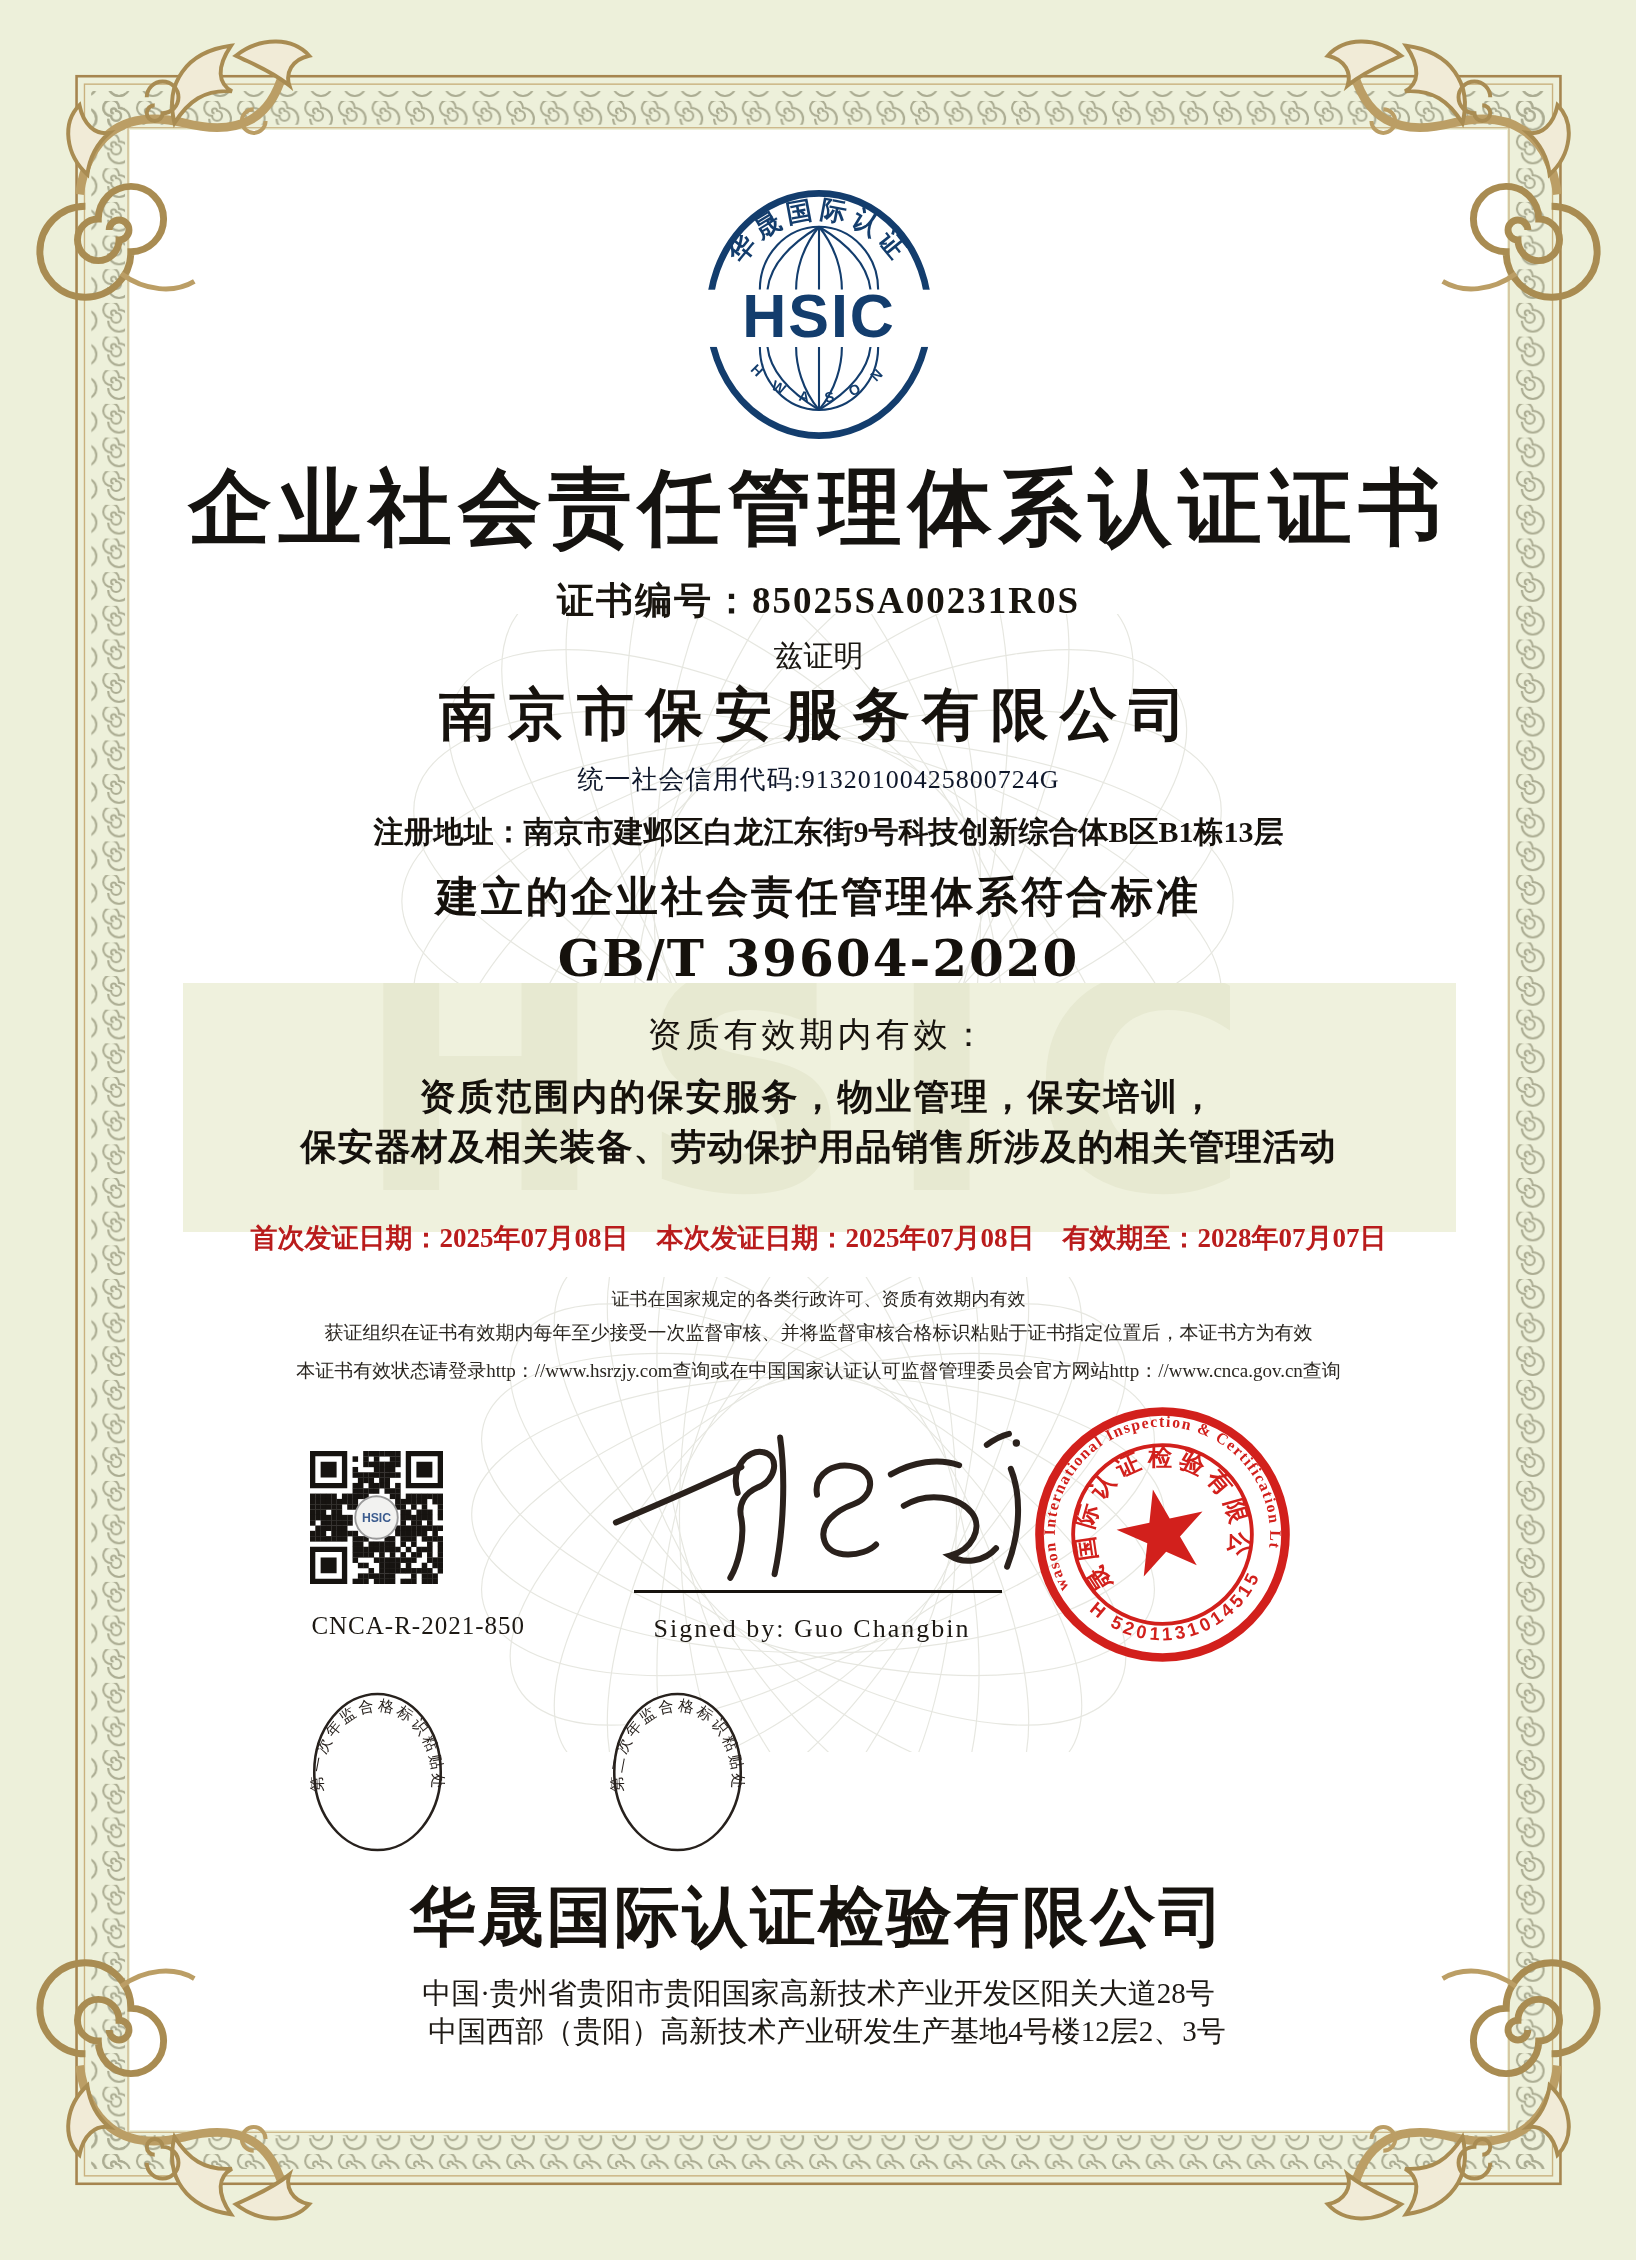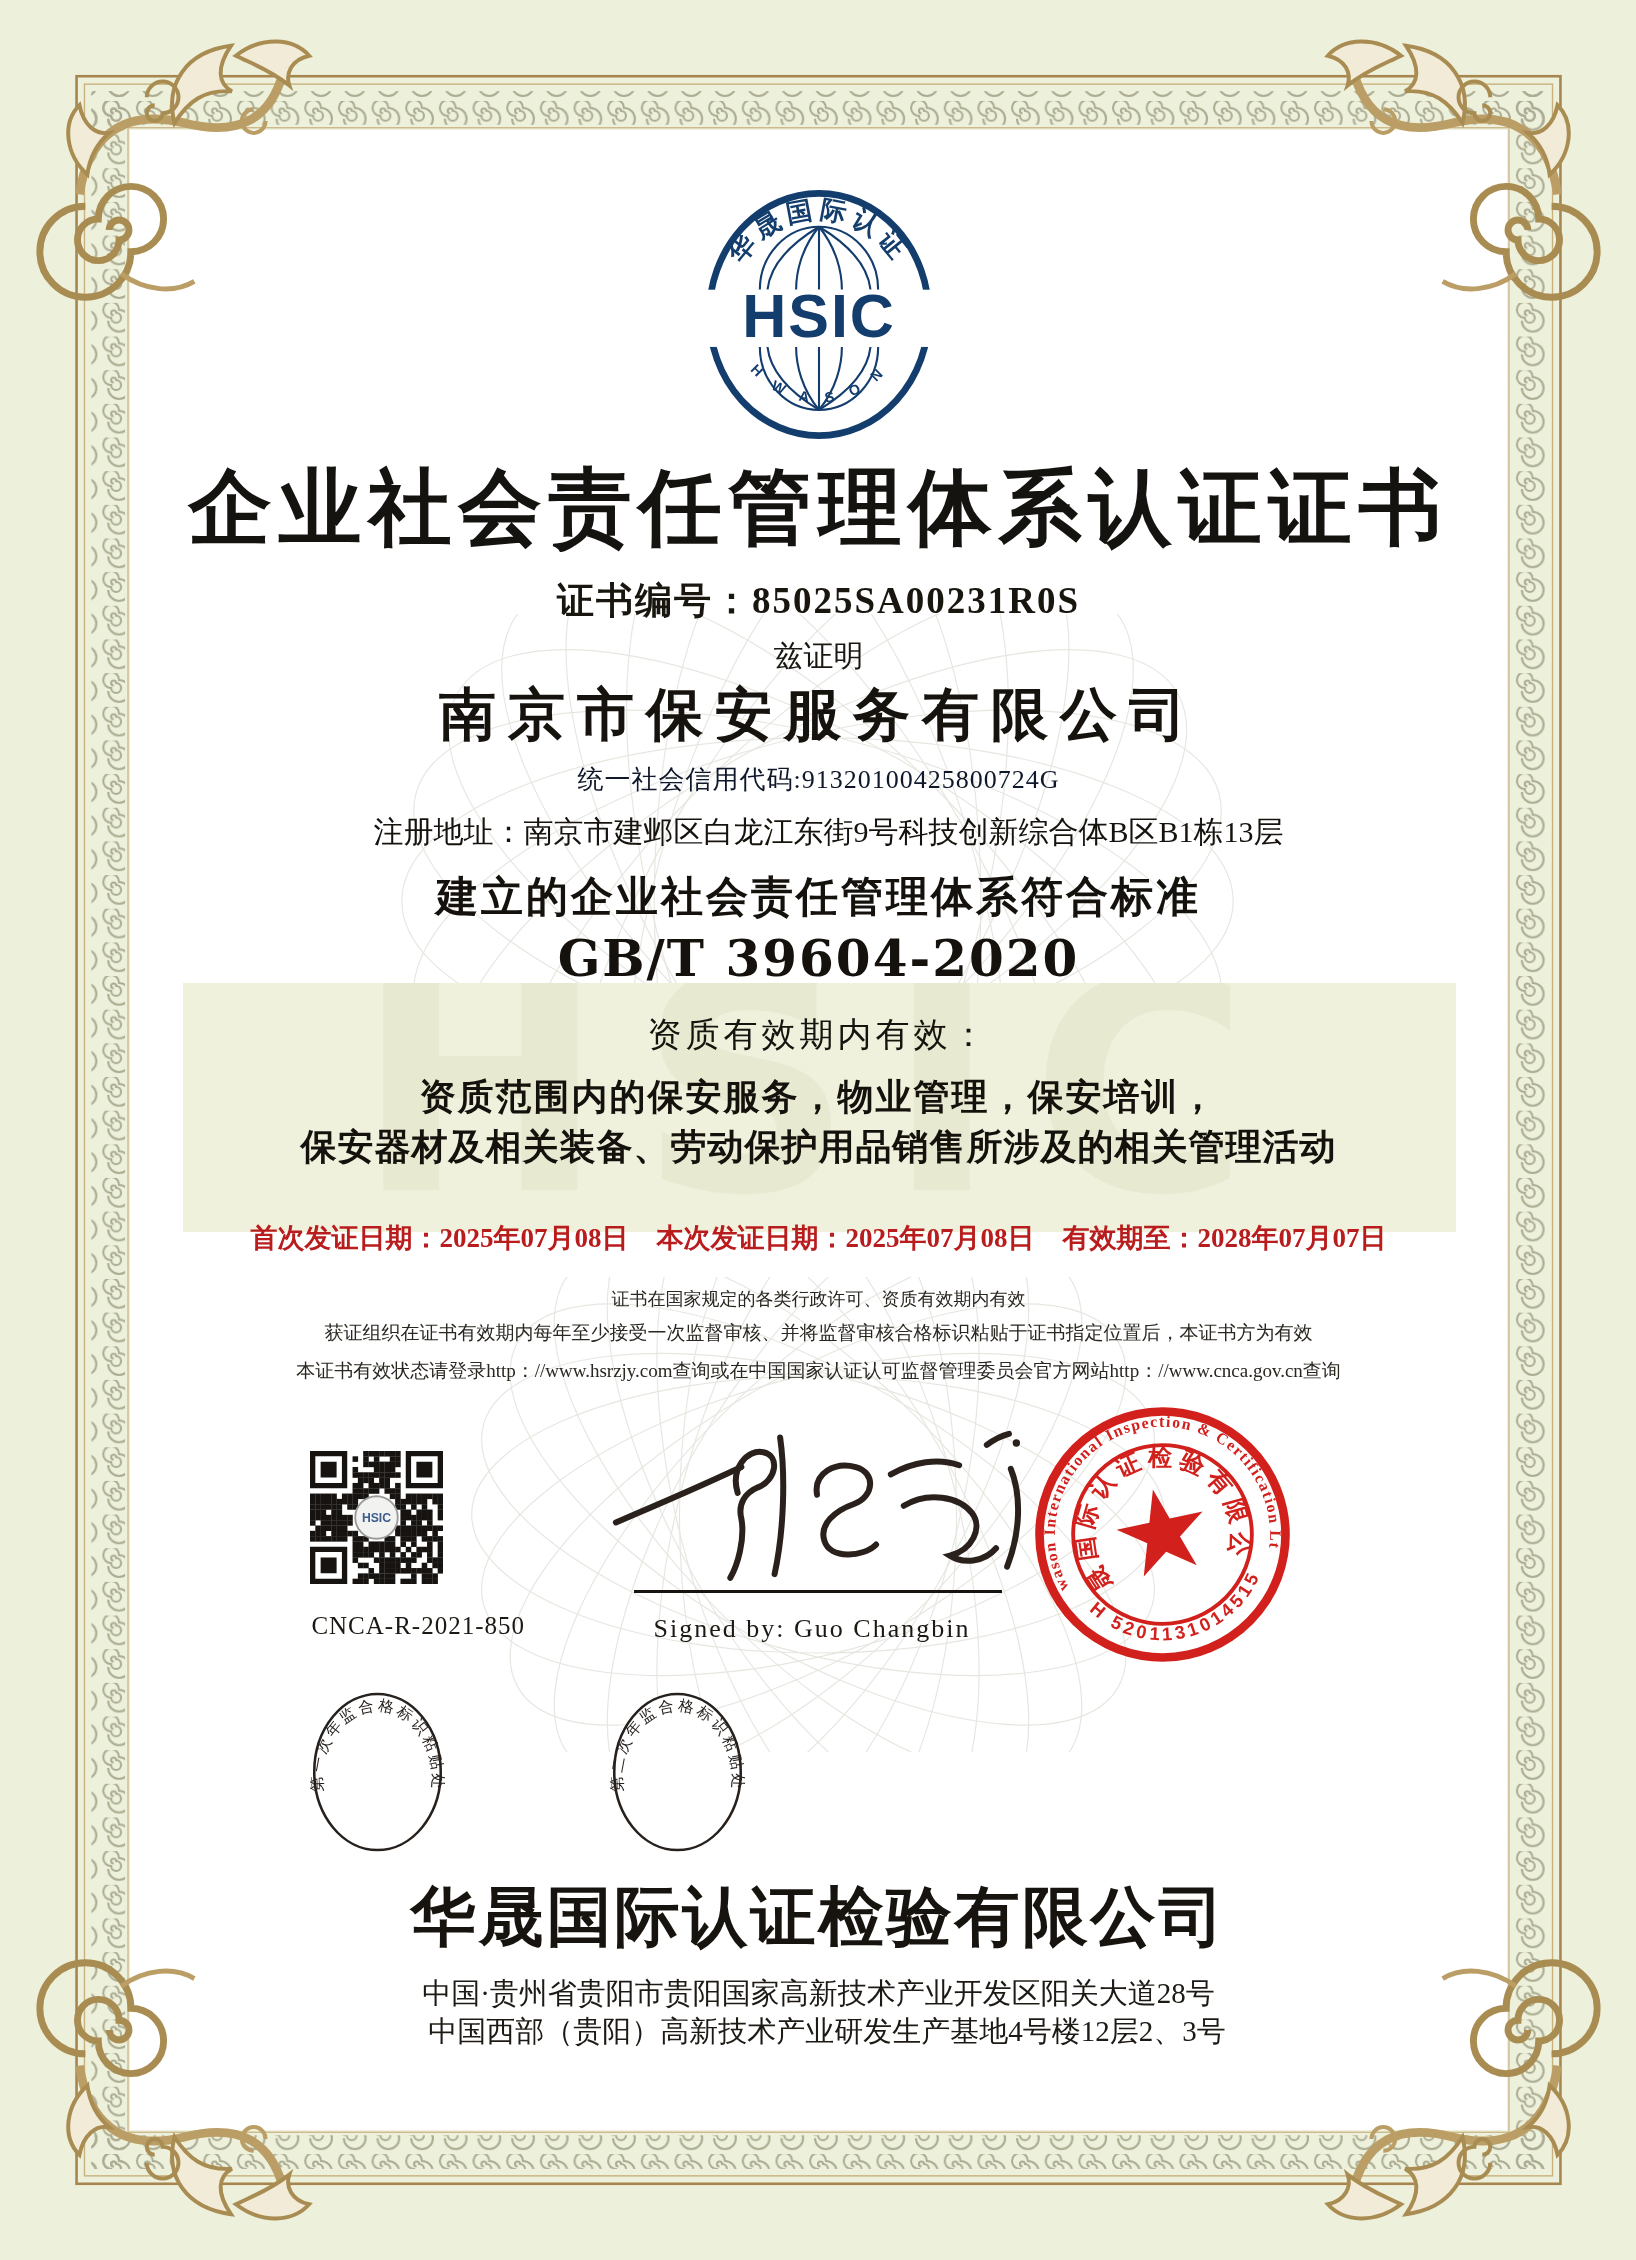--- a/index.html
+++ b/index.html
@@ -17,21 +17,21 @@
   
   .sheet{left:130px;top:130px;right:130px;bottom:130px;background:#ffffff;}
   
   .logo{left:0;right:0;top:176px;height:277px;display:flex;justify-content:center;}
   
   .title{top:453px;font-size:83px;font-weight:bold;color:#151310;letter-spacing:7px;font-family:"DejaVu Serif", serif;}
   .certno{top:576px;font-size:37px;font-weight:bold;color:#19150f;letter-spacing:2px;}
   .hereby{top:636px;font-size:30px;color:#1a1712;}
   .company{top:677px;font-size:57px;font-weight:bold;color:#16120d;letter-spacing:12px;}
   .credit{top:762px;font-size:26px;color:#0f172a;letter-spacing:1px;}
-  .regaddr{top:812px;font-size:30px;font-weight:normal;color:#16120d;margin-left:20px;}
+  .regaddr{top:812px;font-size:30px;font-weight:bold;color:#16120d;margin-left:20px;}
   .stdintro{top:869px;font-size:42px;font-weight:bold;color:#15110c;letter-spacing:3px;}
   .stdno{top:929px;font-size:50px;font-weight:bold;color:#15110c;letter-spacing:2px;font-family:"DejaVu Serif", serif;}
   
   .band{left:183px;right:181px;top:983px;height:249px;background:#eff1dd;overflow:hidden;}
   .band-mark{left:0;right:0;top:-44px;text-align:center;font-family:"DejaVu Sans", sans-serif;
              font-weight:900;font-size:297px;line-height:297px;color:#e7e9d1;letter-spacing:34px;}
   .scopehead{top:1012px;font-size:34px;color:#17130e;letter-spacing:4px;}
   .scope1{top:1073px;font-size:36px;font-weight:bold;color:#15110c;letter-spacing:2px;}
   .scope2{top:1123px;font-size:36px;font-weight:bold;color:#15110c;letter-spacing:1px;}
   

